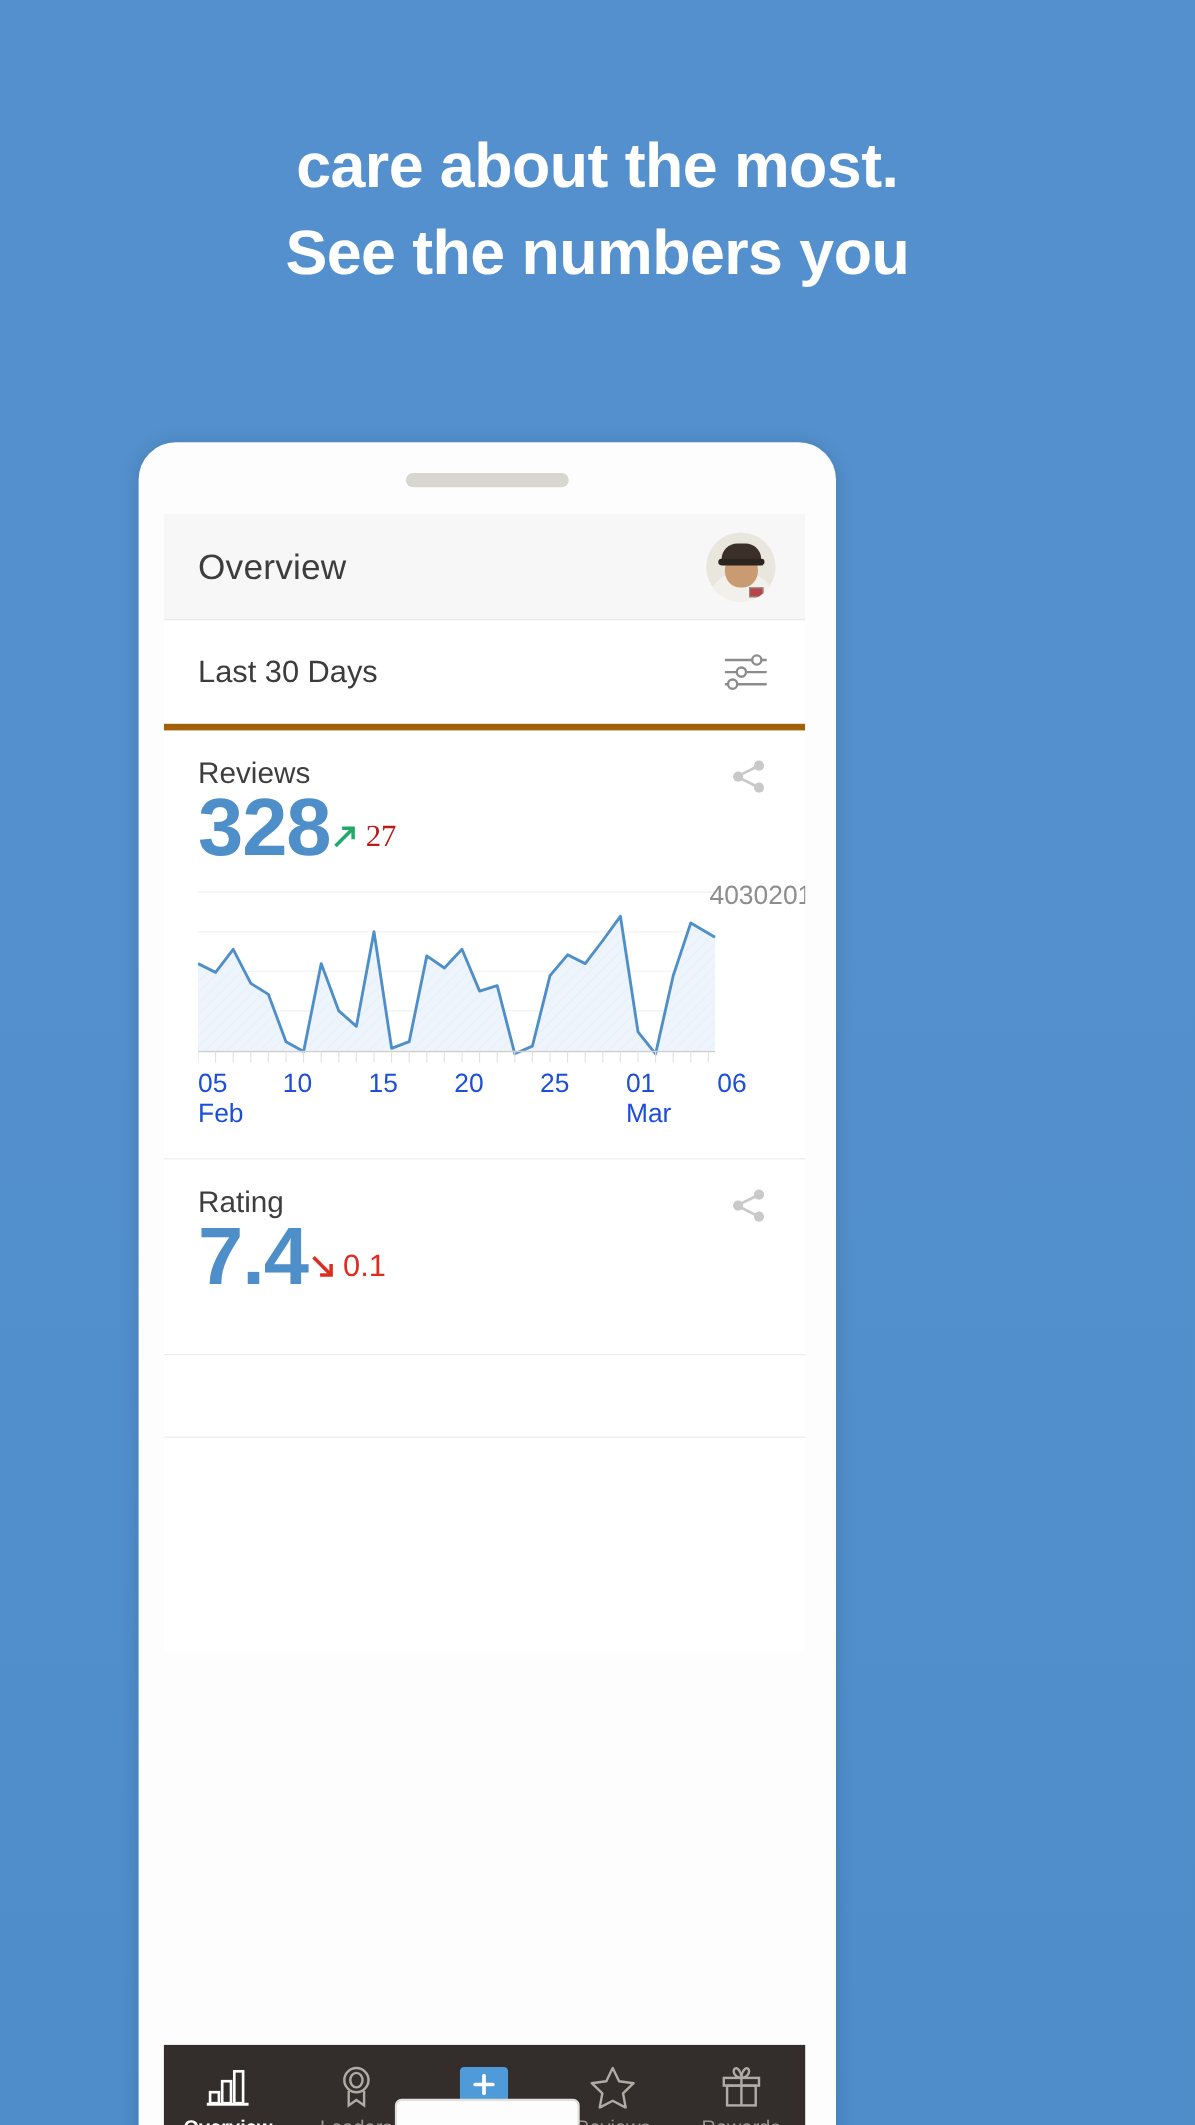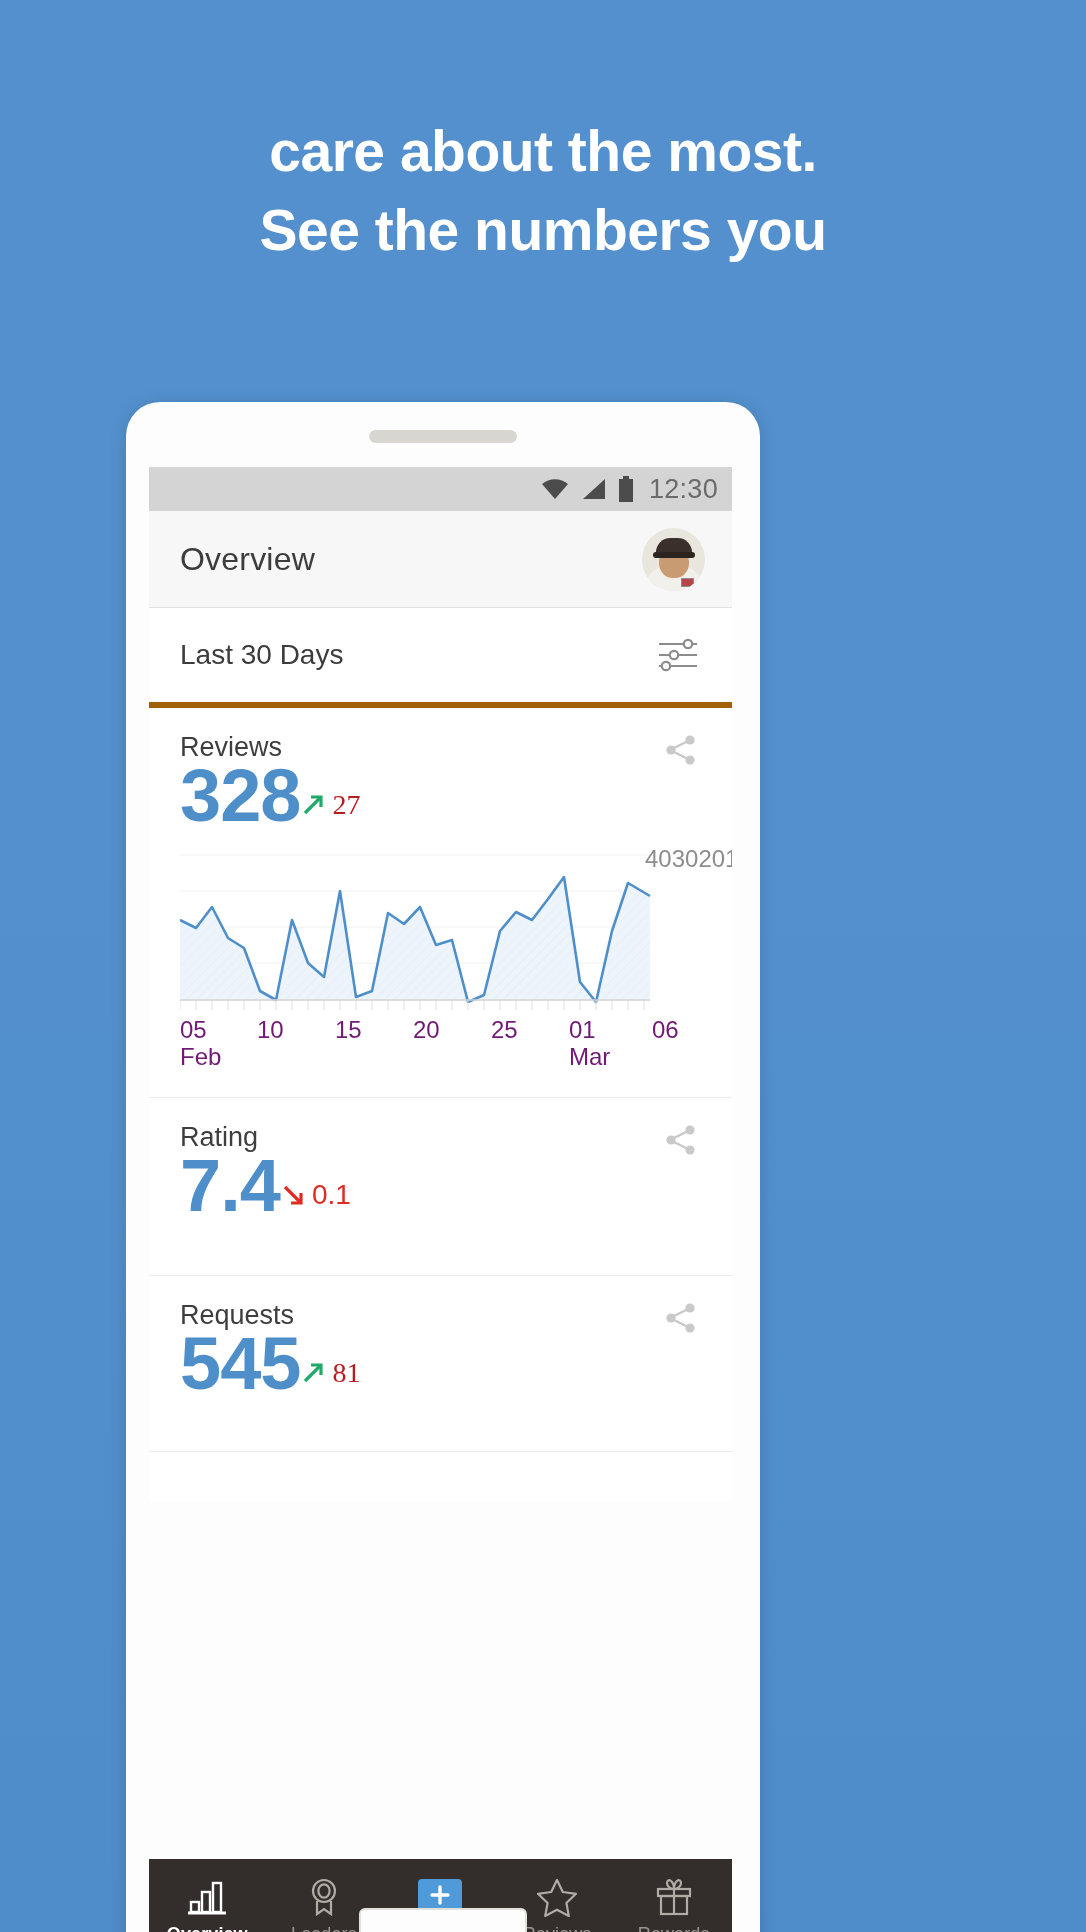--- a/index.html
+++ b/index.html
@@ -206,21 +206,21 @@
     line-height: 1;
   }
   .x-labels {
     position: absolute;
     left: 0; right: 58px; bottom: -4px;
     height: 64px;
   }
   .x-tick {
     position: absolute;
     font-size: 24px;
-    color: #701a75;
+    color: #1d4ed8;
     line-height: 1.12;
     white-space: pre-line;
     text-align: left;
   }
 
   
   .share-icon { flex: none; }
   .sliders-icon { flex: none; }
 
   
@@ -268,33 +268,20 @@
 <div class="headline">
   <span class="line">care about the most.</span>
   <span class="line">See the numbers you</span>
 </div>
 
 <div class="phone">
   <div class="phone-speaker"></div>
 
   <div class="screen">
 
-    <div class="statusbar">
-      <svg class="sb-icon" width="30" height="24" viewBox="0 0 30 24">
-        <path d="M15 22 L2 7 A20 20 0 0 1 28 7 Z" fill="#4c4c4c"></path>
-      </svg>
-      <svg class="sb-icon" width="26" height="24" viewBox="0 0 26 24">
-        <path d="M2 22 L24 22 L24 2 Z" fill="#4c4c4c"></path>
-      </svg>
-      <svg class="sb-icon" width="16" height="26" viewBox="0 0 16 26">
-        <rect x="5" y="0" width="6" height="3" fill="#4c4c4c"></rect>
-        <rect x="1" y="3" width="14" height="23" fill="#4c4c4c"></rect>
-      </svg>
-      <span class="sb-time">12:30</span>
-    </div>
 
     <div class="appbar">
       <div class="appbar-title">Overview</div>
       <div class="avatar">
         <div class="av-body">
             <div class="av-badge"></div>
           </div>
         <div class="av-face"></div>
         <div class="av-cap"></div>
       </div>
@@ -446,46 +433,20 @@
             <g stroke="#c9c9c9" stroke-width="2.4">
               <line x1="11" y1="16" x2="24" y2="9.5"></line>
                 <line x1="11" y1="20" x2="24" y2="26.5"></line>
             </g>
           </svg>
         </div>
         <div style="height:32px"></div>
       </div>
 
       <div class="metric">
-        <div class="metric-head">
-          <div>
-            <div class="metric-label">Requests</div>
-            <div class="metric-value-row">
-              <span class="metric-value">545</span>
-              <span class="delta up">
-                <svg class="delta-arrow" width="26" height="26" viewBox="0 0 26 26">
-                  <path d="M5 21 L20 6" stroke="#1faa6a" stroke-width="3.2" fill="none"></path>
-                  <path d="M11 5 L21 5 L21 15" stroke="#1faa6a" stroke-width="3.2" fill="none" stroke-linejoin="miter"></path>
-                </svg>
-                <span>81</span>
-              </span>
-            </div>
-          </div>
-          <svg class="share-icon" width="36" height="36" viewBox="0 0 36 36">
-            <g fill="#c9c9c9">
-              <circle cx="27" cy="8" r="4.6"></circle>
-                <circle cx="8" cy="18" r="4.6"></circle>
-                <circle cx="27" cy="28" r="4.6"></circle>
-            </g>
-            <g stroke="#c9c9c9" stroke-width="2.4">
-              <line x1="11" y1="16" x2="24" y2="9.5"></line>
-                <line x1="11" y1="20" x2="24" y2="26.5"></line>
-            </g>
-          </svg>
-        </div>
         <div style="height:30px"></div>
       </div>
 
     </div>
   </div>
 
   <div class="bottomnav">
 
     <div class="navitem active">
       <span class="nav-icon">

